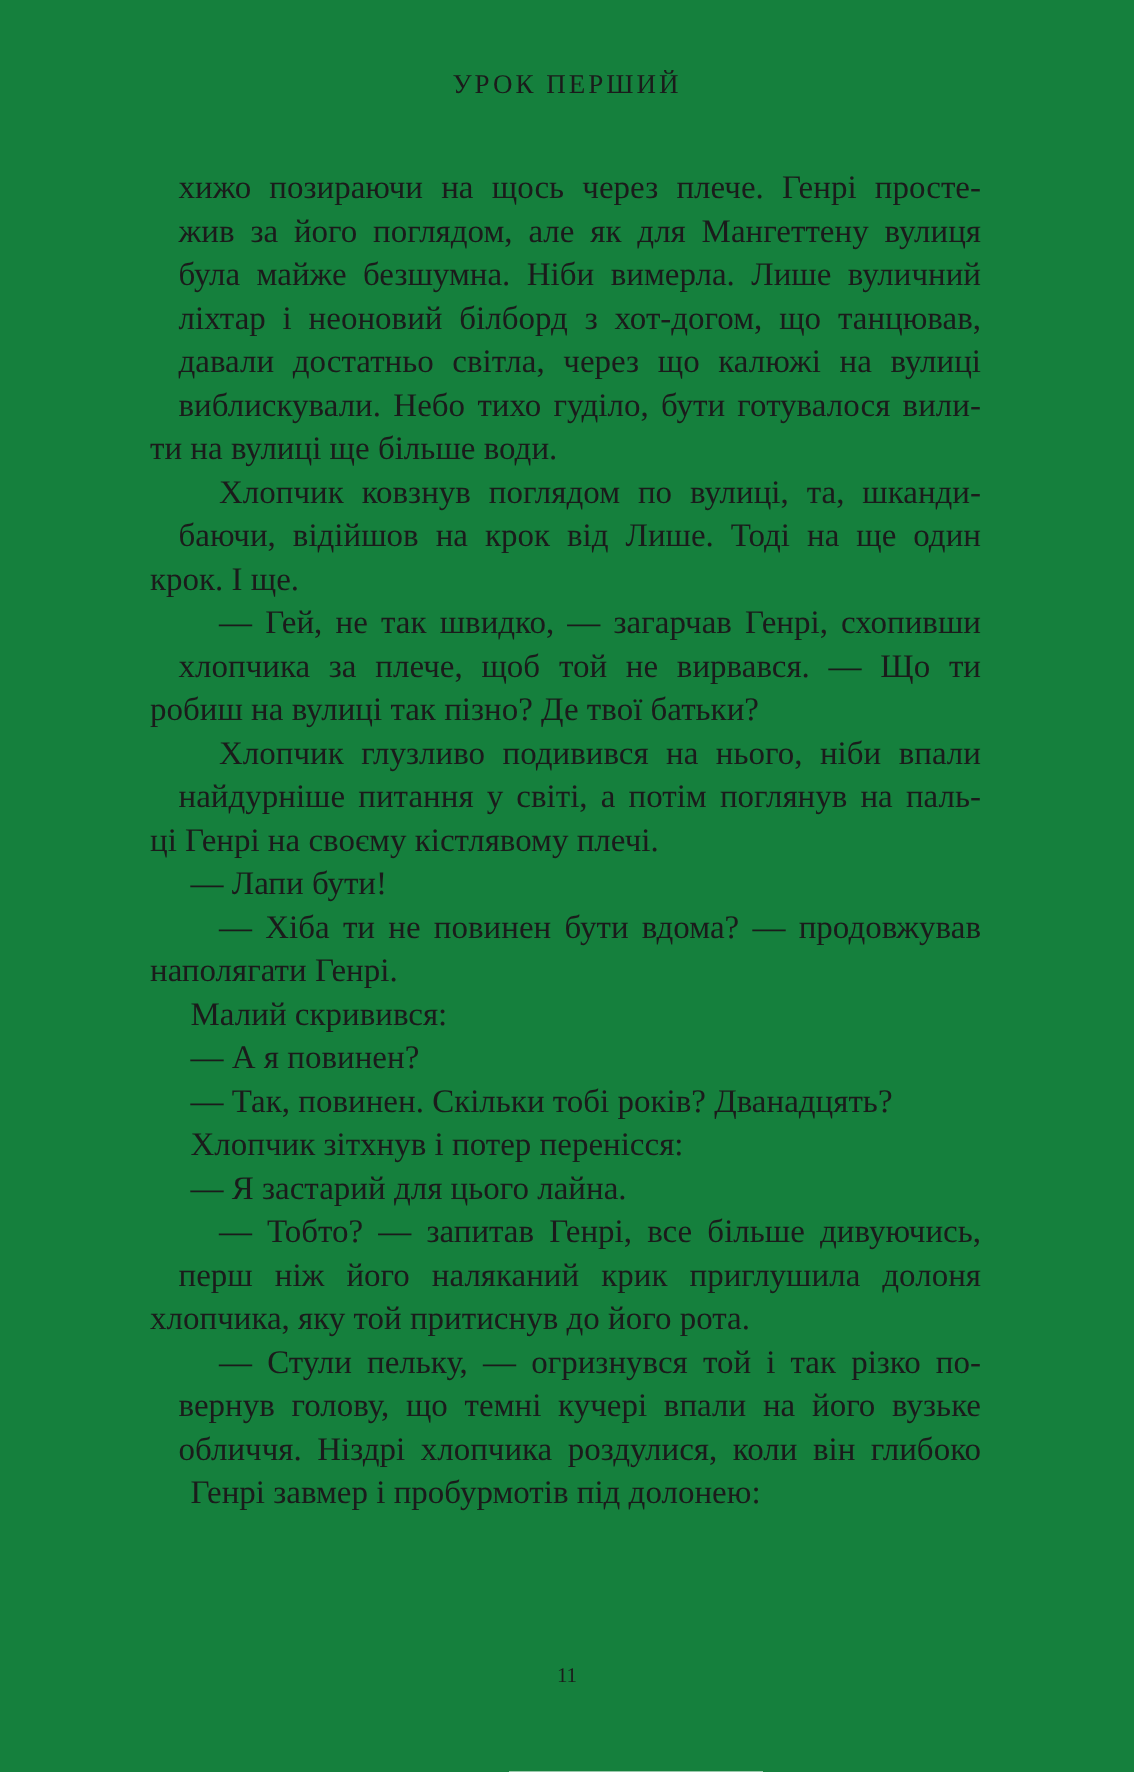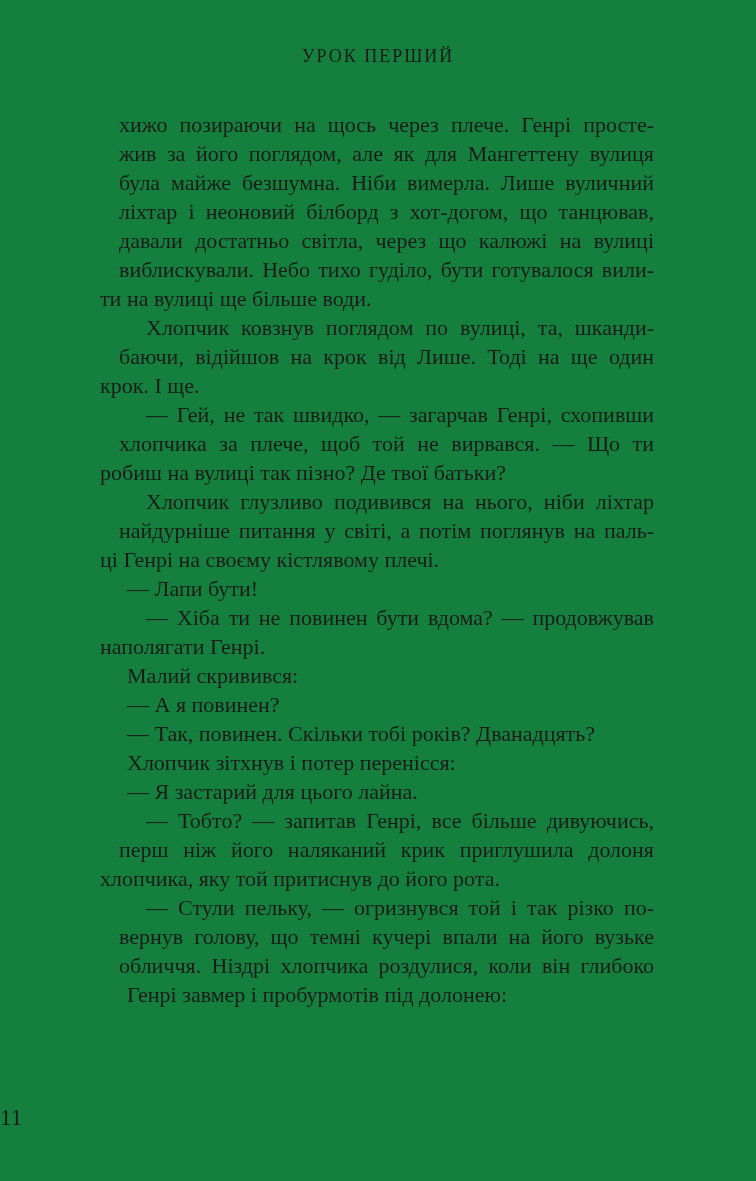--- a/index.html
+++ b/index.html
@@ -50,21 +50,22 @@
     -moz-text-align-last: justify;
   }
   .paragraph.indent .line:first-child {
     text-indent: 27px;
   }
   .page-number {
     position: absolute;
     top: 1106px;
     left: 0;
     width: 756px;
-    font-size: 23px;
+    text-align: center;
+    font-size: 14px;
     line-height: 24px;
   }
 </style>
 </head>
 <body>
 
 <div class="page">
   <div class="chapter-header">УРОК ПЕРШИЙ</div>
 
   <div class="text-body">
@@ -81,21 +82,21 @@
         <div class="line fill">Хлопчик ковзнув поглядом по вулиці, та, шканди-</div>
         <div class="line fill">баючи, відійшов на крок від Лише. Тоді на ще один</div>
         <div class="line">крок. І ще.</div>
       </div>
       <div class="paragraph indent">
         <div class="line fill">— Гей, не так швидко, — загарчав Генрі, схопивши</div>
         <div class="line fill">хлопчика за плече, щоб той не вирвався. — Що ти</div>
         <div class="line">робиш на вулиці так пізно? Де твої батьки?</div>
       </div>
       <div class="paragraph indent">
-        <div class="line fill">Хлопчик глузливо подивився на нього, ніби ліхтар</div>
+        <div class="line fill">Хлопчик глузливо подивився на нього, ніби впали</div>
         <div class="line fill">найдурніше питання у світі, а потім поглянув на паль-</div>
         <div class="line">ці Генрі на своєму кістлявому плечі.</div>
       </div>
       <div class="paragraph indent">
         <div class="line">— Лапи бути!</div>
       </div>
       <div class="paragraph indent">
         <div class="line fill">— Хіба ти не повинен бути вдома? — продовжував</div>
         <div class="line">наполягати Генрі.</div>
       </div>

